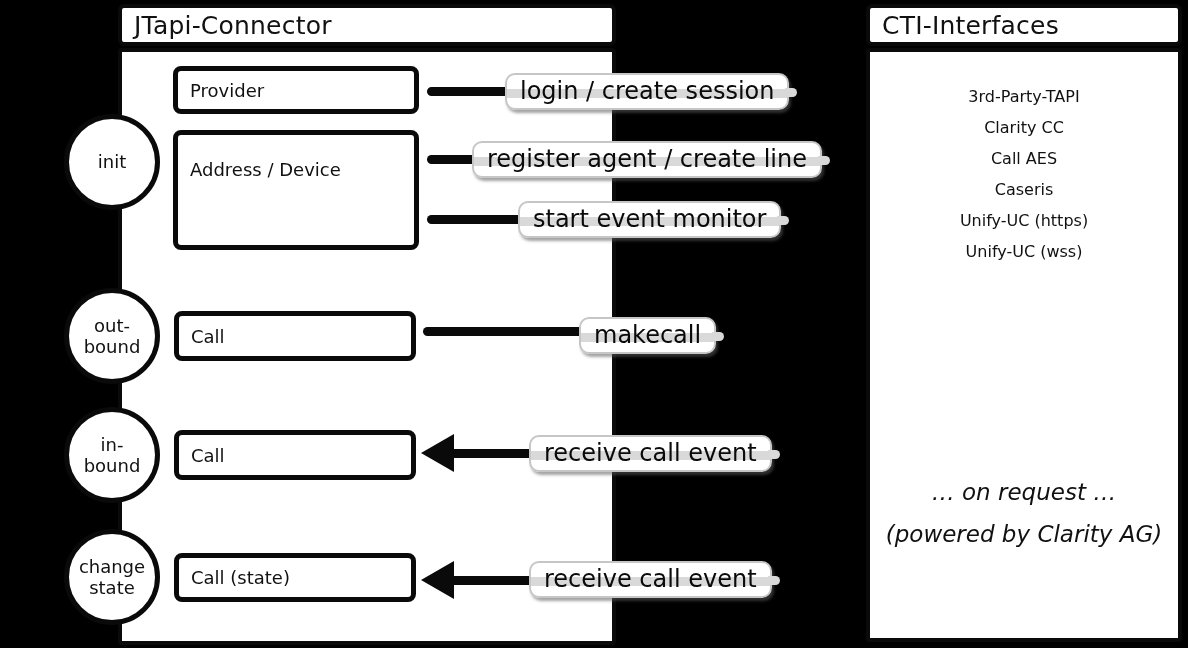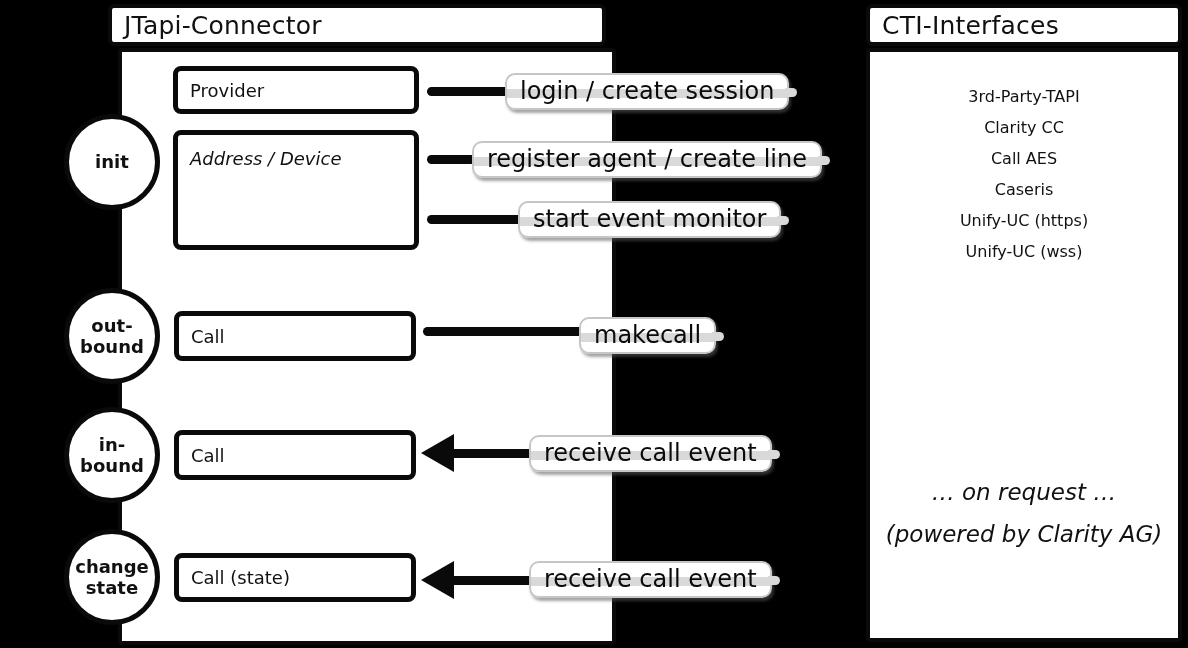--- a/index.html
+++ b/index.html
@@ -10,44 +10,44 @@
   
   .panel-header{
     position:absolute;background:#fff;border:4px solid #0a0a0a;border-radius:6px;
     display:flex;align-items:center;padding:0 12px;box-sizing:border-box;
     font-size:25px;letter-spacing:.2px;z-index:2;
   }
   .panel-body{
     position:absolute;background:#fff;border:4px solid #0a0a0a;border-radius:4px;
     box-sizing:border-box;z-index:1;
   }
-  .jtapi-header{left:108px;top:4px;width:498px;height:42px;}
+  .jtapi-header{left:118px;top:4px;width:498px;height:42px;}
   .jtapi-body{left:118px;top:48px;width:498px;height:597px;}
   .cti-header{left:866px;top:4px;width:316px;height:42px;}
   .cti-body{left:866px;top:48px;width:316px;height:594px;}
 
   
   .comp{
     position:absolute;background:#fff;border:5px solid #0a0a0a;border-radius:8px;
     box-sizing:border-box;font-size:18px;display:flex;align-items:center;
     padding:0 12px;z-index:3;
   }
-  .comp.top-align{align-items:flex-start;padding-top:13px;font-style:italic;}
+  .comp.top-align{align-items:flex-start;padding-top:24px;}
   .box-provider{left:173px;top:66px;width:246px;height:48px;}
   .box-address{left:173px;top:130px;width:246px;height:120px;}
   .box-call-out{left:174px;top:311px;width:242px;height:50px;}
   .box-call-in{left:174px;top:430px;width:242px;height:50px;}
   .box-call-state{left:174px;top:553px;width:242px;height:49px;}
 
   
   .phase{
     position:absolute;width:96px;height:96px;border-radius:50%;
     background:#fff;border:5px solid #0a0a0a;box-sizing:border-box;
     display:flex;align-items:center;justify-content:center;text-align:center;
-    font-size:18px;font-weight:bold;line-height:1.18;white-space:pre-line;z-index:4;
+    font-size:18px;font-weight:normal;line-height:1.18;white-space:pre-line;z-index:4;
   }
   .phase-init{left:64px;top:114px;}
   .phase-out{left:64px;top:288px;}
   .phase-in{left:64px;top:407px;}
   .phase-change{left:64px;top:529px;}
 
   
   .cline{
     position:absolute;height:9px;background:#0a0a0a;border-radius:5px;z-index:5;
   }

